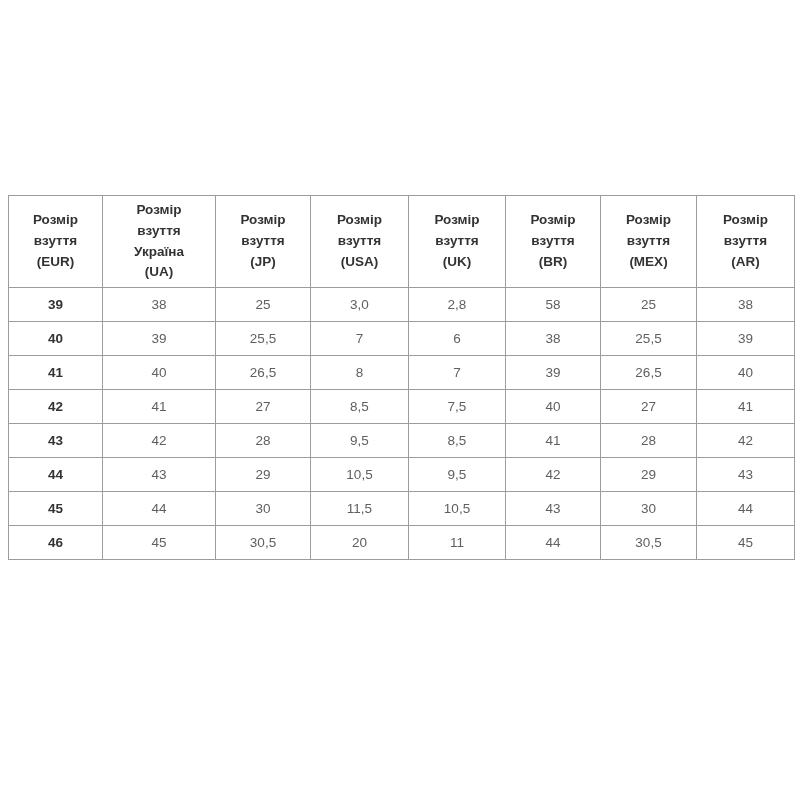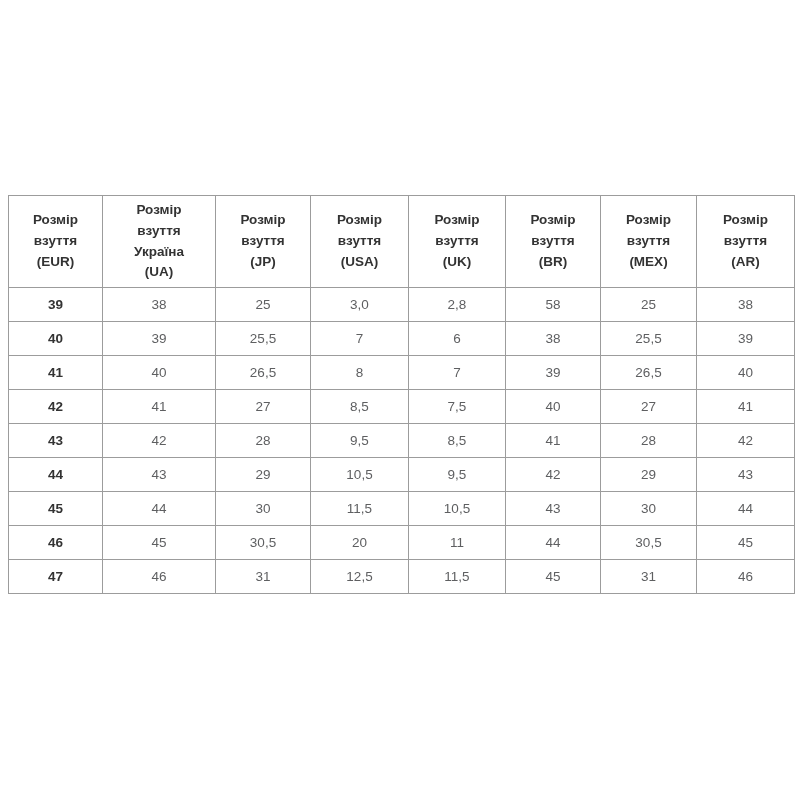--- a/index.html
+++ b/index.html
@@ -171,25 +171,15 @@
       <tr>
         <td class="first-col">46</td>
         <td>45</td>
         <td>30,5</td>
         <td>20</td>
         <td>11</td>
         <td>44</td>
         <td>30,5</td>
         <td>45</td>
       </tr>
-      <tr>
-        <td class="first-col">47</td>
-        <td>46</td>
-        <td>31</td>
-        <td>12,5</td>
-        <td>11,5</td>
-        <td>45</td>
-        <td>31</td>
-        <td>46</td>
-      </tr>
     </tbody>
   </table>
 </div>
 
 </body></html>

